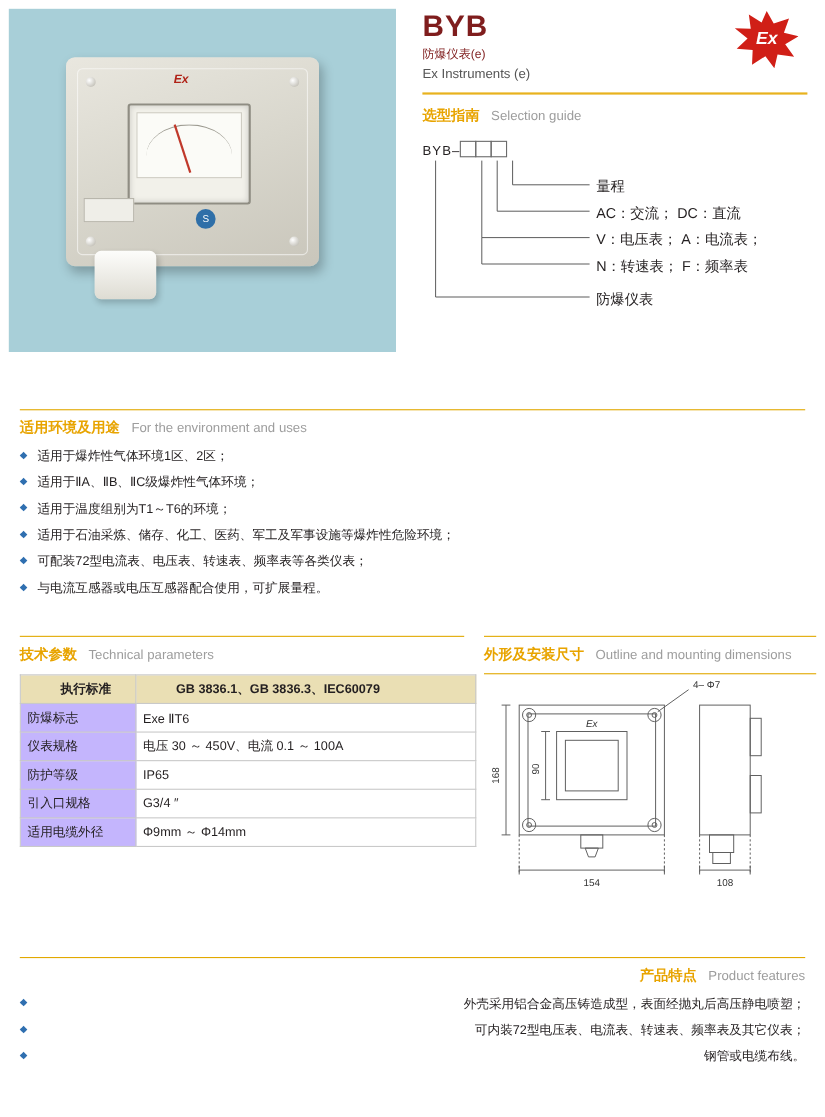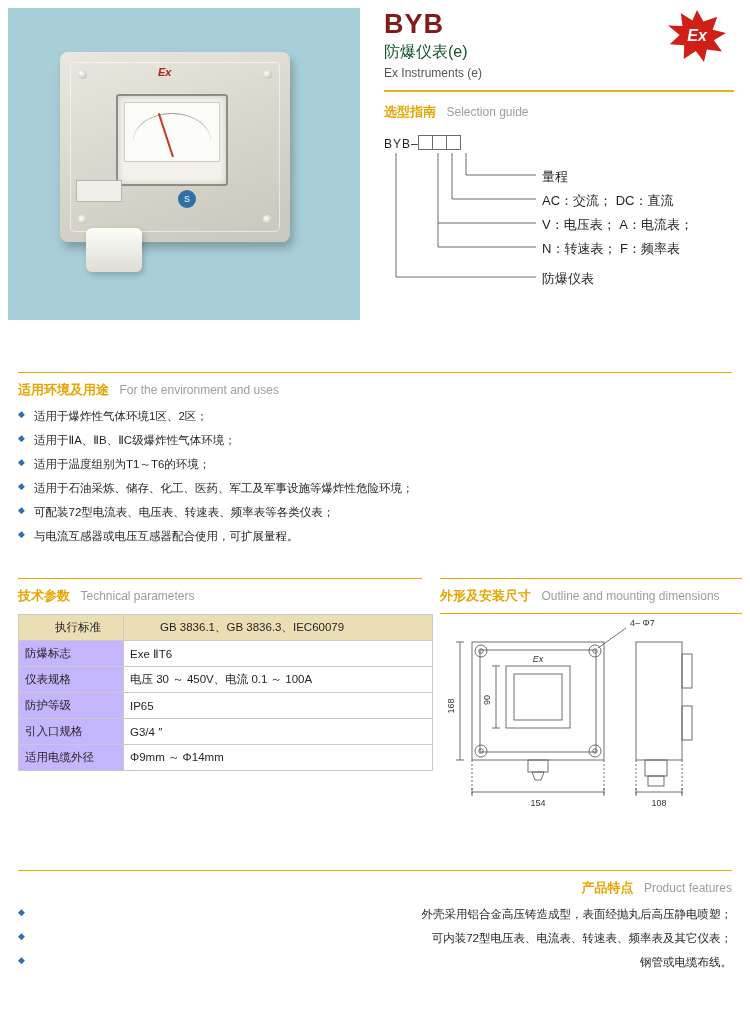--- a/index.html
+++ b/index.html
@@ -70,21 +70,21 @@
   .photo .badge{
     position:absolute; left:118px; top:138px; width:18px;height:18px;border-radius:50%;
     background:#2f6fa8; color:#fff; font-size:9px; line-height:18px; text-align:center;
   }
 
   .topright { flex:1 1 auto; padding-left:24px; position:relative; }
   .brand {
     font-size:27px; font-weight:bold; color:#7f1d1d; letter-spacing:1px;
     line-height:1.05; margin-top:2px;
   }
-  .brand-cn { font-size:16px; color:#14532d; margin-top:4px; }
+  .brand-cn { font-size:11px; color:#7f1d1d; margin-top:4px; }
   .brand-en { font-size:12px; color:#555; margin-top:3px; }
   .hr-gold { height:2px; background:#e8b21d; margin:10px 0 10px 0; width:350px; }
 
   .exmark {
     position:absolute; right:16px; top:2px; width:58px; height:52px;
   }
   .exmark .star {
     width:58px;height:52px; background:#d01f17;
     clip-path:polygon(50% 0%,61% 22%,85% 13%,77% 38%,100% 44%,79% 58%,93% 80%,
                       67% 76%,62% 100%,48% 79%,27% 94%,28% 68%,3% 66%,20% 48%,
@@ -119,21 +119,21 @@
     content:"\25C6"; position:absolute; left:0; top:0; color:#2f6fb0; font-size:9px;
   }
 
   
   .mid { position:absolute; left:0; top:578px; width:750px; display:flex; }
   .mid .col-l { width:440px; padding:0 18px; }
   .mid .col-r { width:310px; padding-right:8px; }
 
   table.tech { border-collapse:collapse; width:415px; margin-top:9px; font-size:11.5px; }
   table.tech td { border:1px solid #c9c9c9; padding:5px 6px; height:24px; }
-  table.tech tr:first-child td { background:#eadfb4; font-weight:normal;padding-left:36px; }
+  table.tech tr:first-child td { background:#eadfb4; font-weight:bold;padding-left:36px; }
   table.tech td.k { width:105px; background:#c4b5fd; }
   table.tech tr:first-child td.k { background:#eadfb4; }
 
   .dimbox { position:relative; height:210px; margin-top:8px; border-top:1px solid #e2a900; }
   .dim-svg { position:absolute; left:0; top:6px; }
 
   
   .feat { position:absolute; left:0; top:870px; width:750px;text-align:right; }
 
   .secwrap { padding:0 18px; }

